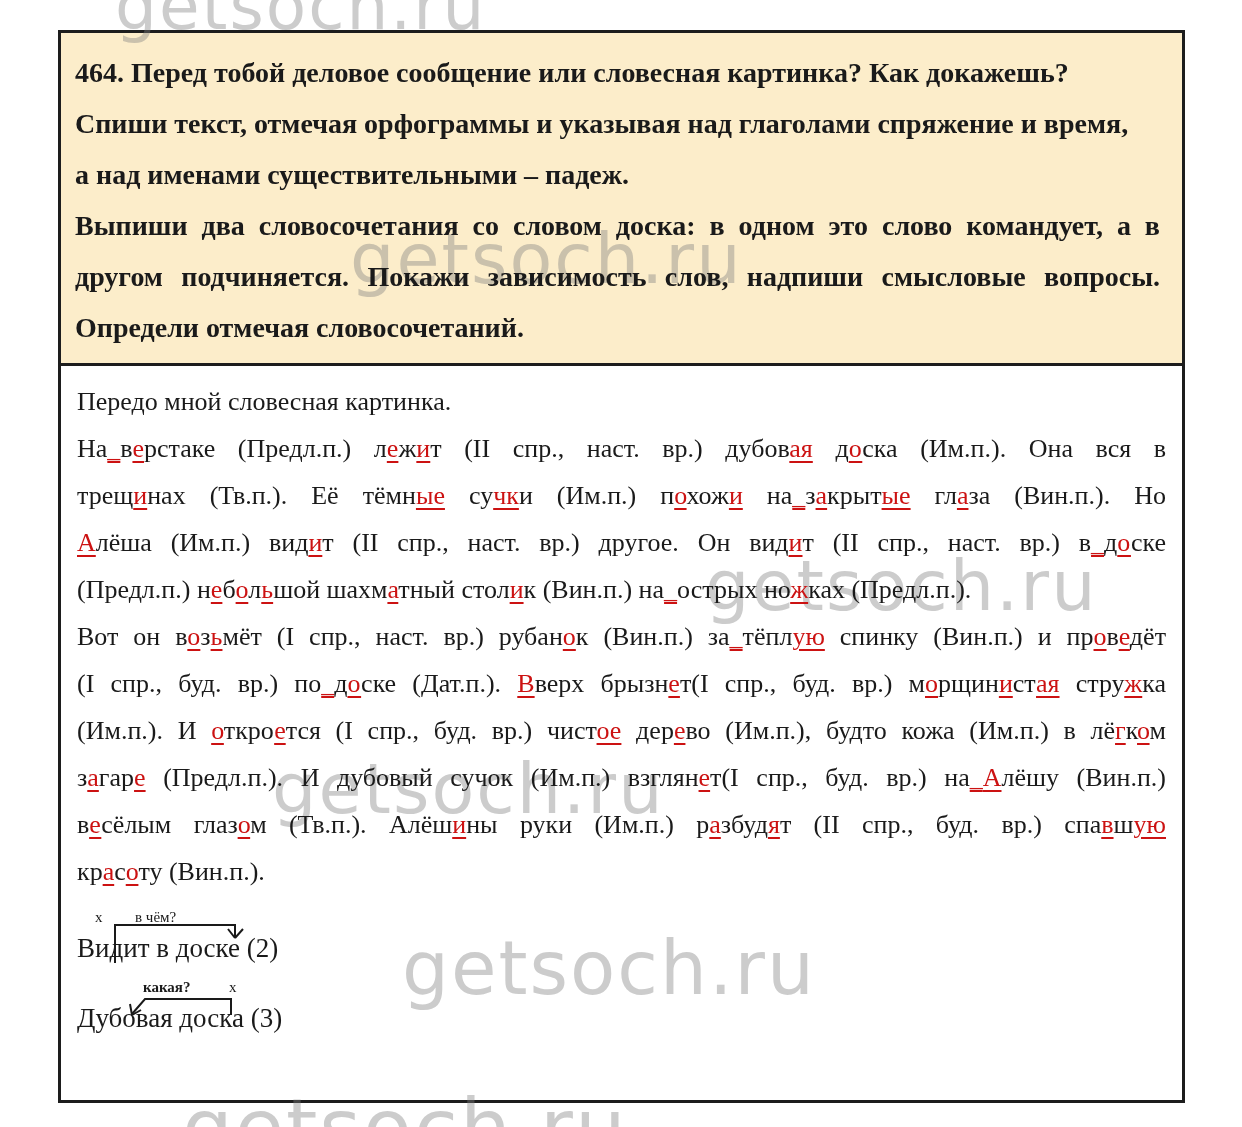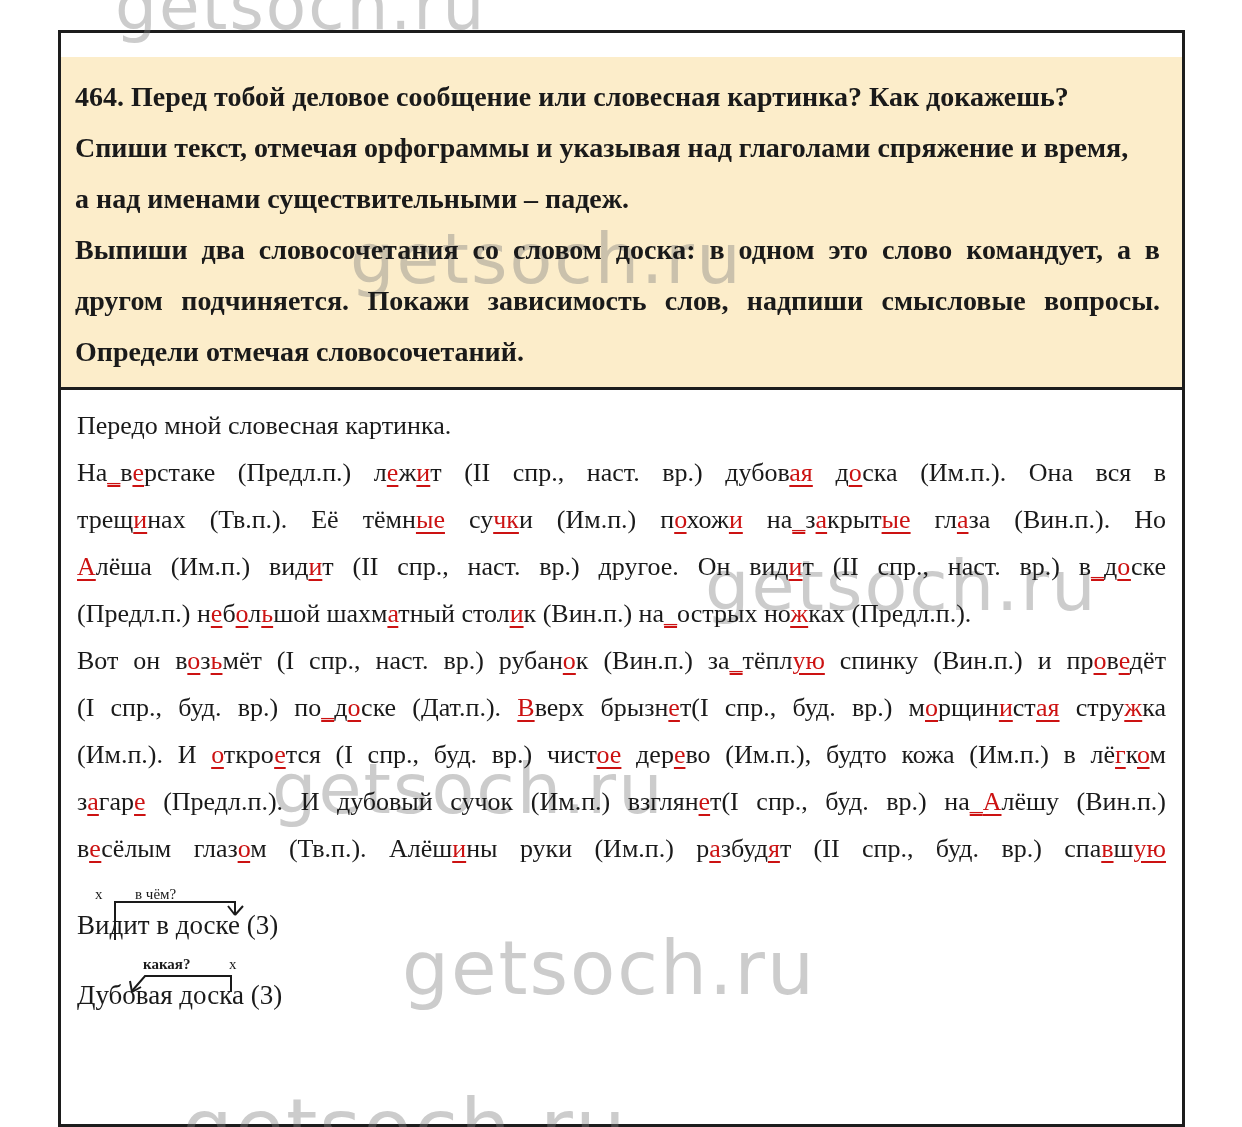--- a/index.html
+++ b/index.html
@@ -14,21 +14,20 @@
   .box{
     position:absolute;
     left:58px;top:30px;
     width:1121px;
     border:3px solid #1d1d1d;
   }
   .task-cell{
     background:#fcedca;
     border-bottom:3px solid #1d1d1d;
     padding:14px 22px 10px 14px;
-    margin-top:24px;
   }
   .task-line{
     position:relative;z-index:2;
     font-weight:bold;
     font-size:28px;
     line-height:51px;
     white-space:nowrap;
   }
   .task-line.just{white-space:normal;text-align:justify;text-align-last:justify;}
   .answer-cell{
@@ -102,28 +101,29 @@
           <div class="ans-line">Передо мной словесная картинка.</div>
           <div class="ans-line just">На<span class="red">_</span>в<span class="red">е</span>рстаке (Предл.п.) л<span class="red">е</span>ж<span class="red">и</span>т (II спр., наст. вр.) дубов<span class="red">ая</span> д<span class="red">о</span>ска (Им.п.). Она вся в</div>
           <div class="ans-line just">трещ<span class="red">и</span>нах (Тв.п.). Её тёмн<span class="red">ые</span> су<span class="red">чк</span>и (Им.п.) п<span class="red">о</span>хож<span class="red">и</span> на<span class="red">_</span>з<span class="red">а</span>крыт<span class="red">ые</span> гл<span class="red">а</span>за (Вин.п.). Но</div>
           <div class="ans-line just"><span class="red">А</span>лёша (Им.п.) вид<span class="red">и</span>т (II спр., наст. вр.) другое. Он вид<span class="red">и</span>т (II спр., наст. вр.) в<span class="red">_</span>д<span class="red">о</span>ске</div>
           <div class="ans-line">(Предл.п.) н<span class="red">е</span>б<span class="red">о</span>л<span class="red">ь</span>шой шахм<span class="red">а</span>тный стол<span class="red">и</span>к (Вин.п.) на<span class="red">_</span>острых но<span class="red">ж</span>ках (Предл.п.).</div>
           <div class="ans-line just">Вот он в<span class="red">о</span>з<span class="red">ь</span>мёт (I спр., наст. вр.) рубан<span class="red">о</span>к (Вин.п.) за<span class="red">_</span>тёпл<span class="red">ую</span> спинку (Вин.п.) и пр<span class="red">о</span>в<span class="red">е</span>дёт</div>
           <div class="ans-line just">(I спр., буд. вр.) по<span class="red">_</span>д<span class="red">о</span>ске (Дат.п.). <span class="red">В</span>верх брызн<span class="red">е</span>т(I спр., буд. вр.) м<span class="red">о</span>рщин<span class="red">и</span>ст<span class="red">ая</span> стру<span class="red">ж</span>ка</div>
           <div class="ans-line just">(Им.п.). И <span class="red">о</span>ткро<span class="red">е</span>тся (I спр., буд. вр.) чист<span class="red">ое</span> дер<span class="red">е</span>во (Им.п.), будто кожа (Им.п.) в лё<span class="red">г</span>к<span class="red">о</span>м</div>
           <div class="ans-line just">з<span class="red">а</span>гар<span class="red">е</span> (Предл.п.). И дубовый сучок (Им.п.) взглян<span class="red">е</span>т(I спр., буд. вр.) на<span class="red">_</span><span class="red">А</span>лёшу (Вин.п.)</div>
           <div class="ans-line just">в<span class="red">е</span>сёлым глаз<span class="red">о</span>м (Тв.п.). Алёш<span class="red">и</span>ны руки (Им.п.) р<span class="red">а</span>збуд<span class="red">я</span>т (II спр., буд. вр.) спа<span class="red">в</span>ш<span class="red">ую</span></div>
+          <div class="ans-line">кр<span class="red">а</span>с<span class="red">о</span>ту (Вин.п.).</div>
         </div>
 
       <div class="phrase">
         <div class="ph-labels">
           <span class="ph-x p1x">х</span>
           <span class="ph-q p1q">в чём?</span>
         </div>
-        <div class="ph-text">Видит в доске (3)</div>
+        <div class="ph-text">Видит в доске (2)</div>
         <svg class="ph-arrow p1a" width="150" height="48" viewBox="0 0 150 48">
           <path d="M8,44 L8,6 L128,6 L128,18" stroke="#1a1a1a" stroke-width="2" fill="none"></path>
           <path d="M121,10 L128,19 M136,10 L128,19" stroke="#1a1a1a" stroke-width="2" fill="none"></path>
         </svg>
       </div>
 
       <div class="phrase">
         <div class="ph-labels">
           <span class="ph-q p2q">какая?</span>
           <span class="ph-x p2x">х</span>

